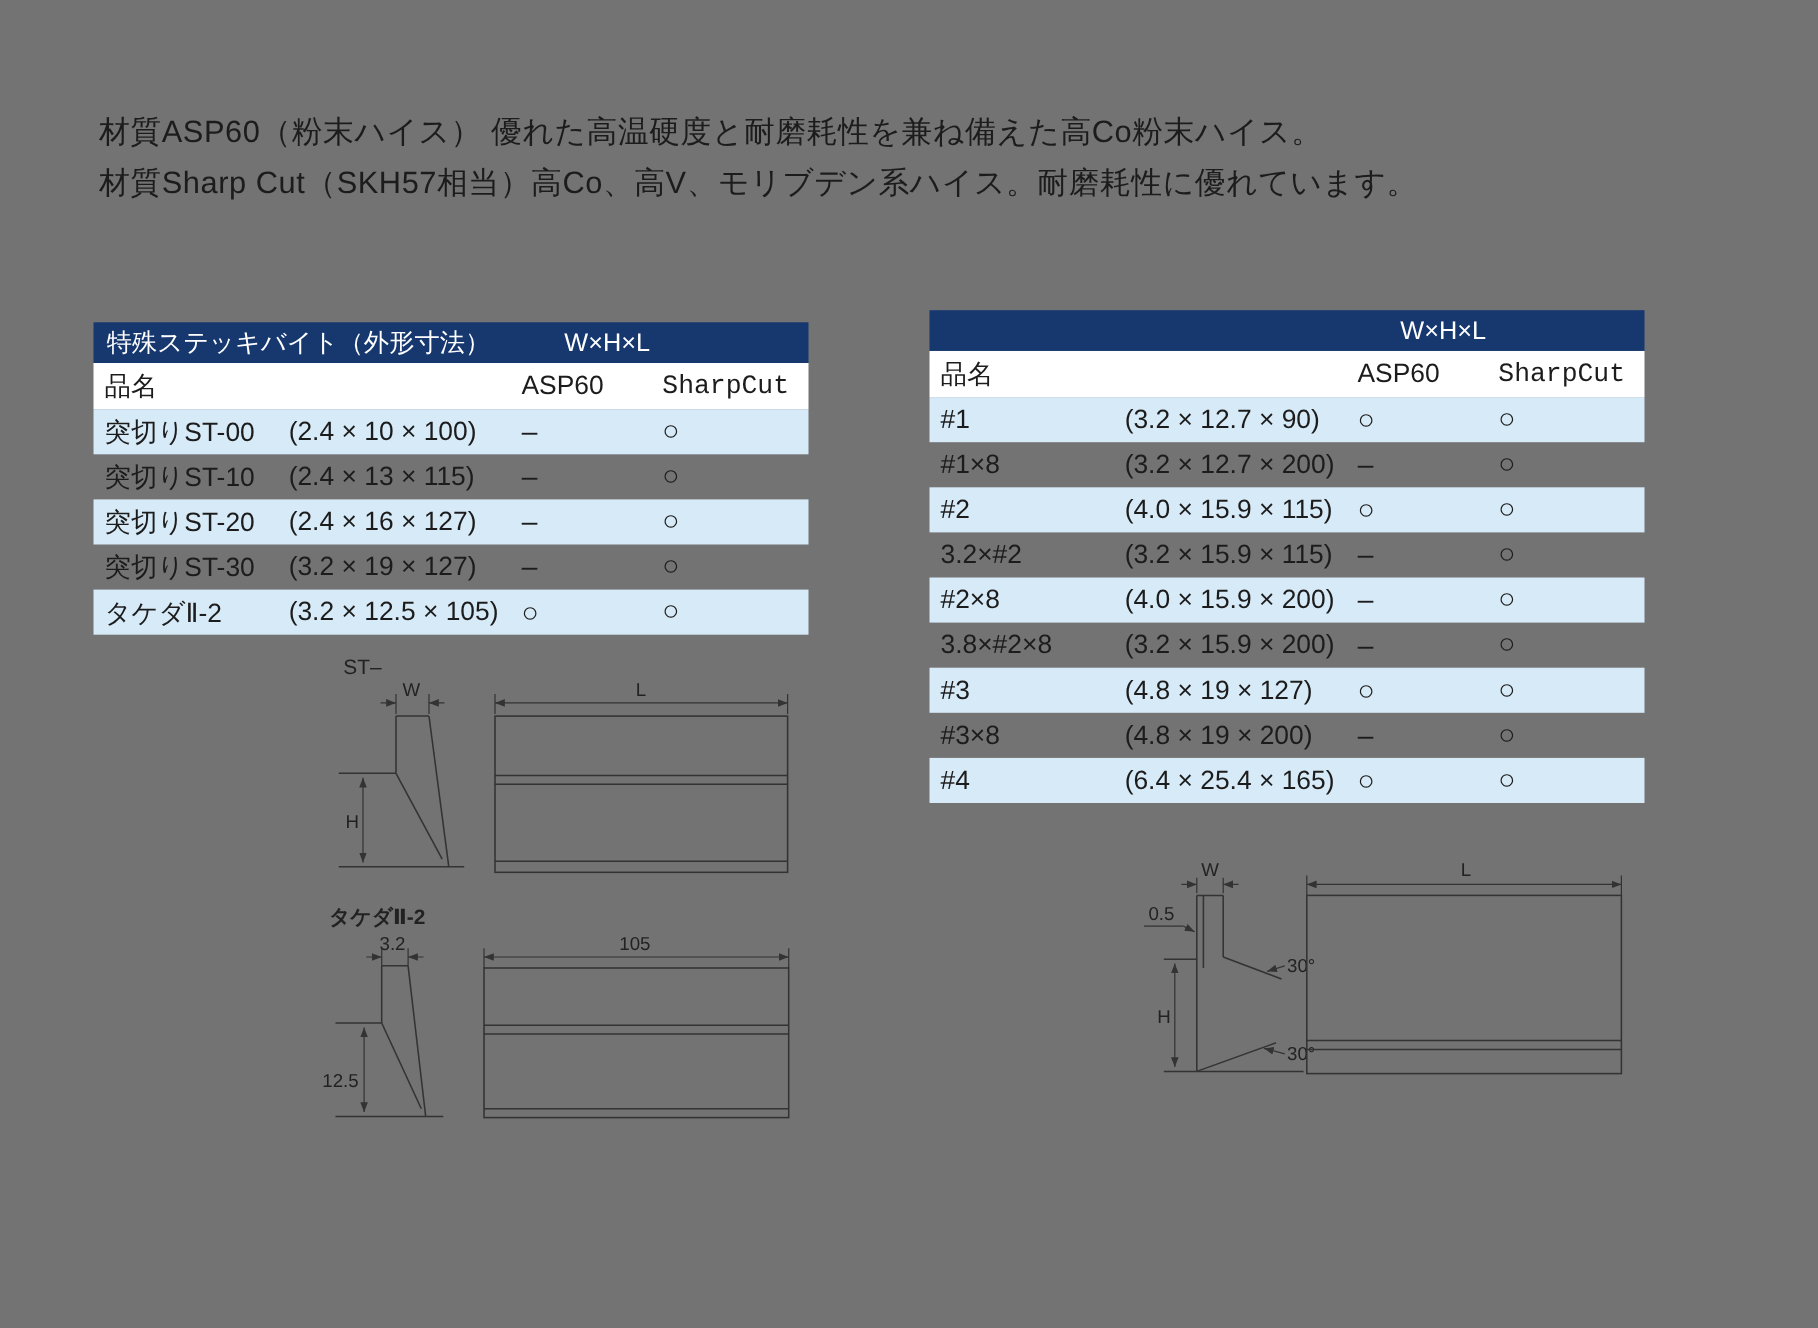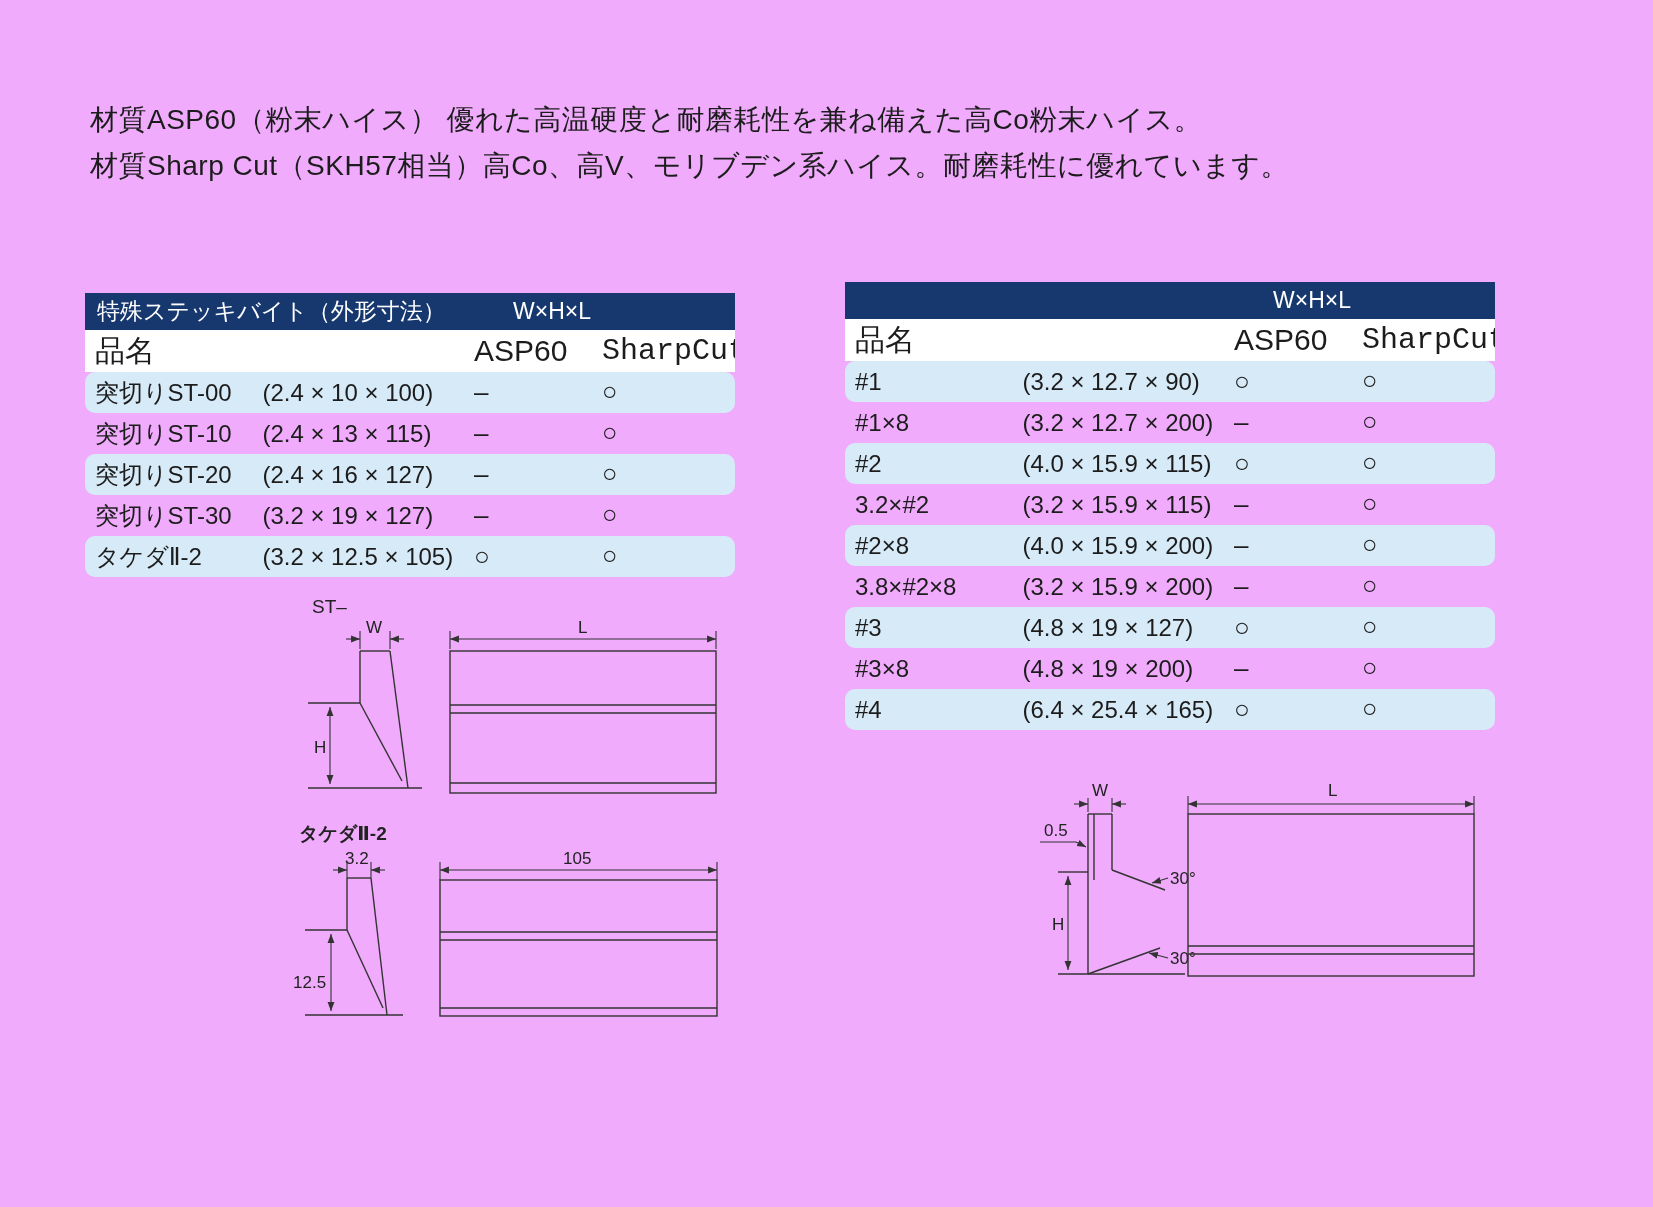--- a/index.html
+++ b/index.html
@@ -1,20 +1,20 @@
 <!DOCTYPE html>
 <html><head>
 <meta charset="utf-8">
 <style>
   html, body { margin: 0; padding: 0; }
   .page {
     position: relative;
     width: 1653px;
     height: 1207px;
-    background: #f0abfc;
+    background: #737373;
     font-family: "Liberation Sans", "DejaVu Sans", sans-serif;
     color: #1c1c1c;
     overflow: hidden;
   }
   .intro {
     position: absolute;
     left: 90px;
     top: 97px;
     font-size: 28px;
     line-height: 46px;
@@ -27,23 +27,23 @@
     position: relative;
     background: #16386f;
     color: #ffffff;
     height: 37px;
     display: flex;
     align-items: center;
     font-size: 23px;
   }
   .thead .ttl { padding-left: 12px; white-space: nowrap; }
   .thead .sz  { position: absolute; left: 428px; white-space: nowrap; }
-  .colrow { display: flex; height: 42px; align-items: center; font-size: 30px; background: #ffffff; }
+  .colrow { display: flex; height: 42px; align-items: center; font-size: 24px; background: #ffffff; }
   .trow   { display: flex; height: 41px; align-items: center; font-size: 24px; }
-  .trow.alt { background: #d7eaf7; border-radius: 10px; }
+  .trow.alt { background: #d7eaf7; }
   .cell { white-space: nowrap; overflow: hidden; }
   .c-name { width: 170px; padding-left: 10px; }
   .c-dims { width: 215px; }
   .c-asp  { width: 130px; text-align: left; }
   .c-shp  { width: 135px; text-align: left; font-family: Liberation Mono, monospace; }
   .trow .c-asp, .trow .c-shp { font-size: 26px; }
   .diag { position: absolute; }
   .diag line, .diag rect { stroke: #333333; fill: none; }
   .diag .part line, .diag .part rect { stroke-width: 1.4; }
   .diag .dim line { stroke-width: 1.1; }

